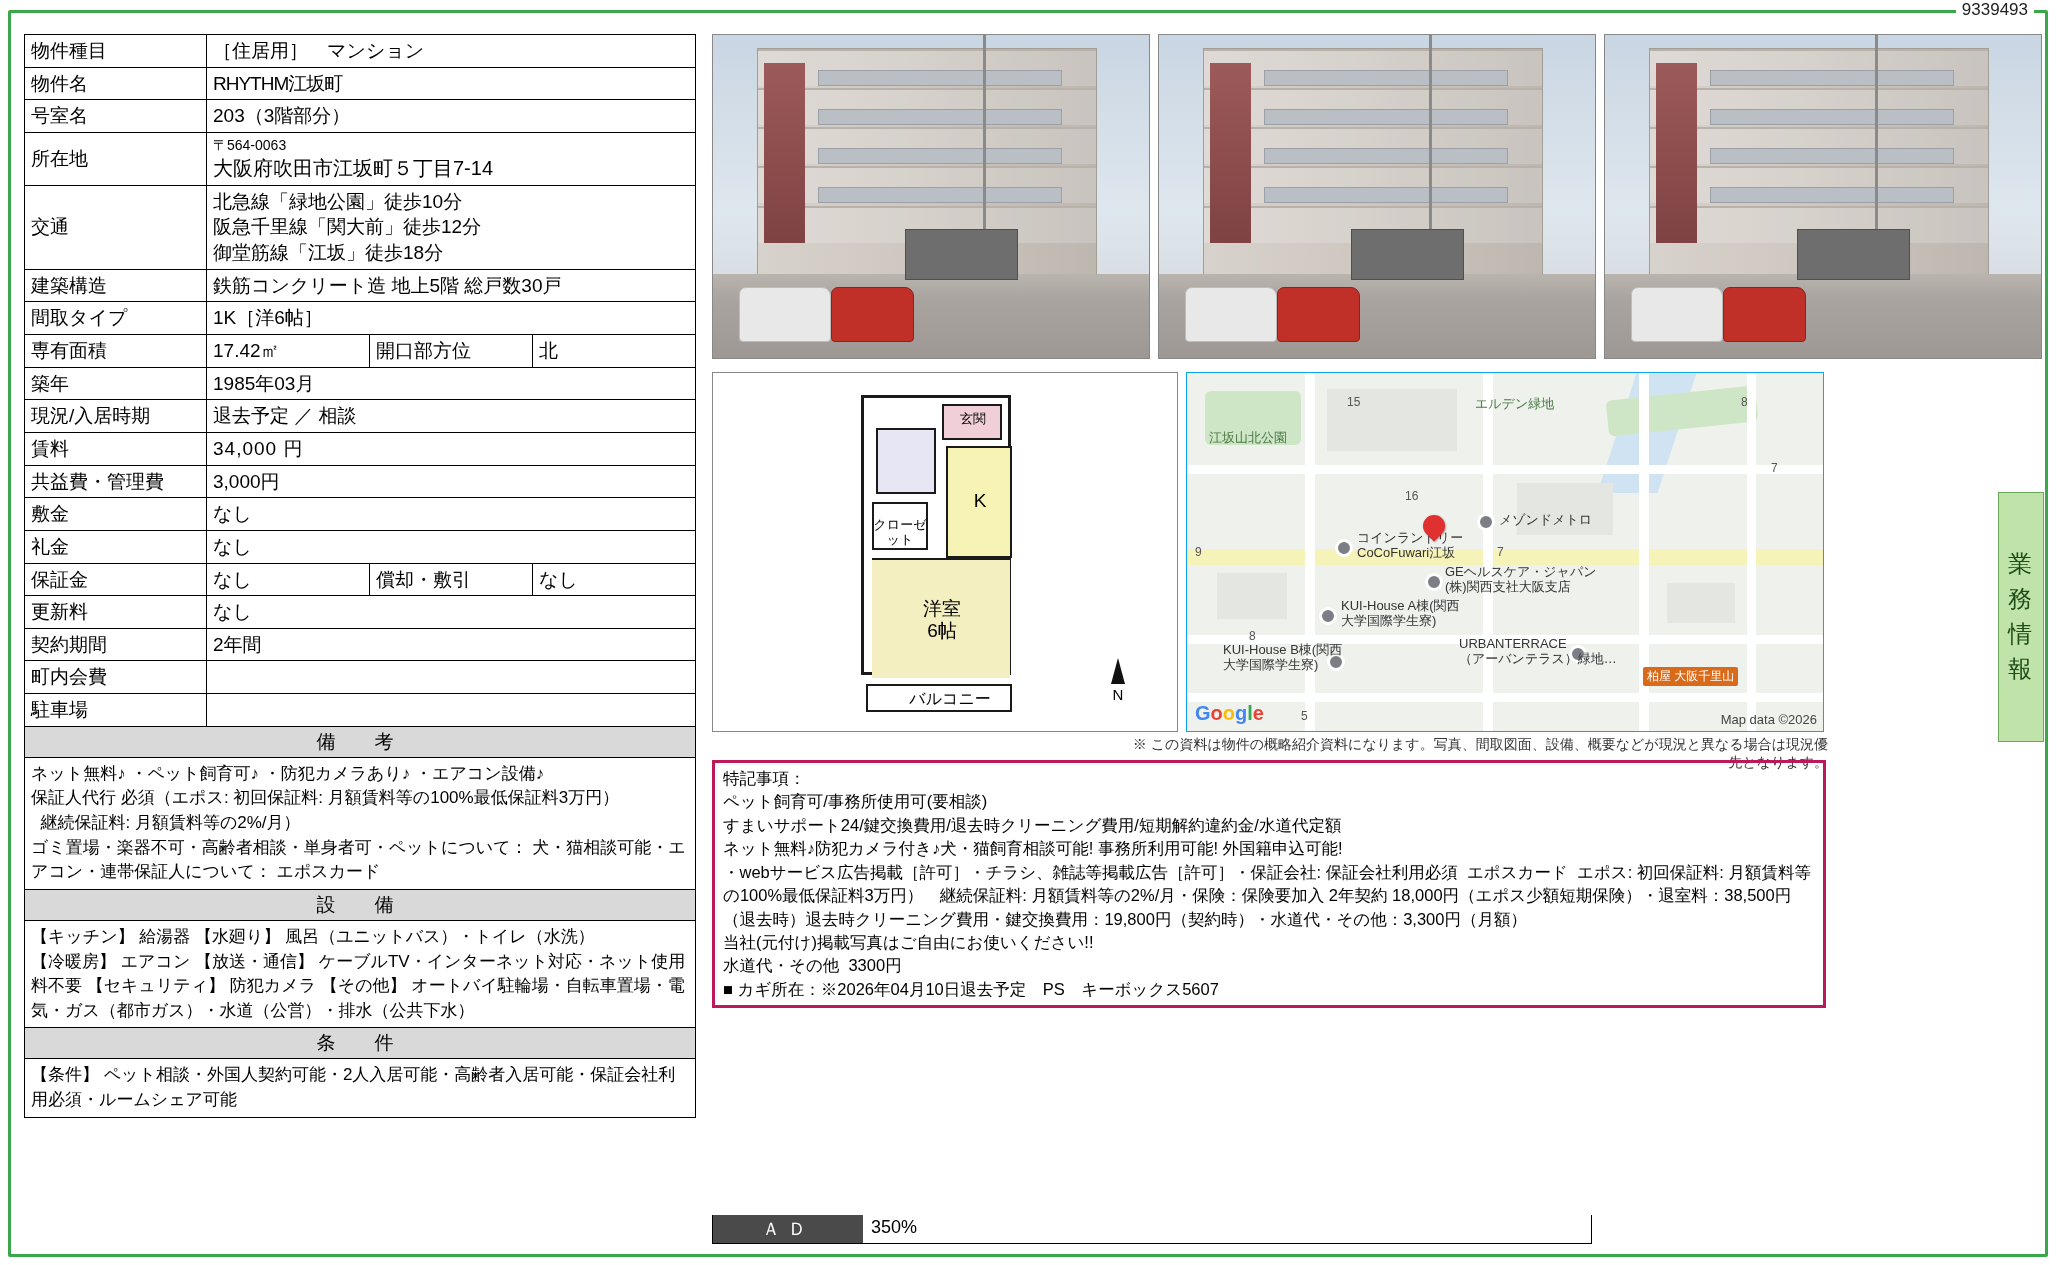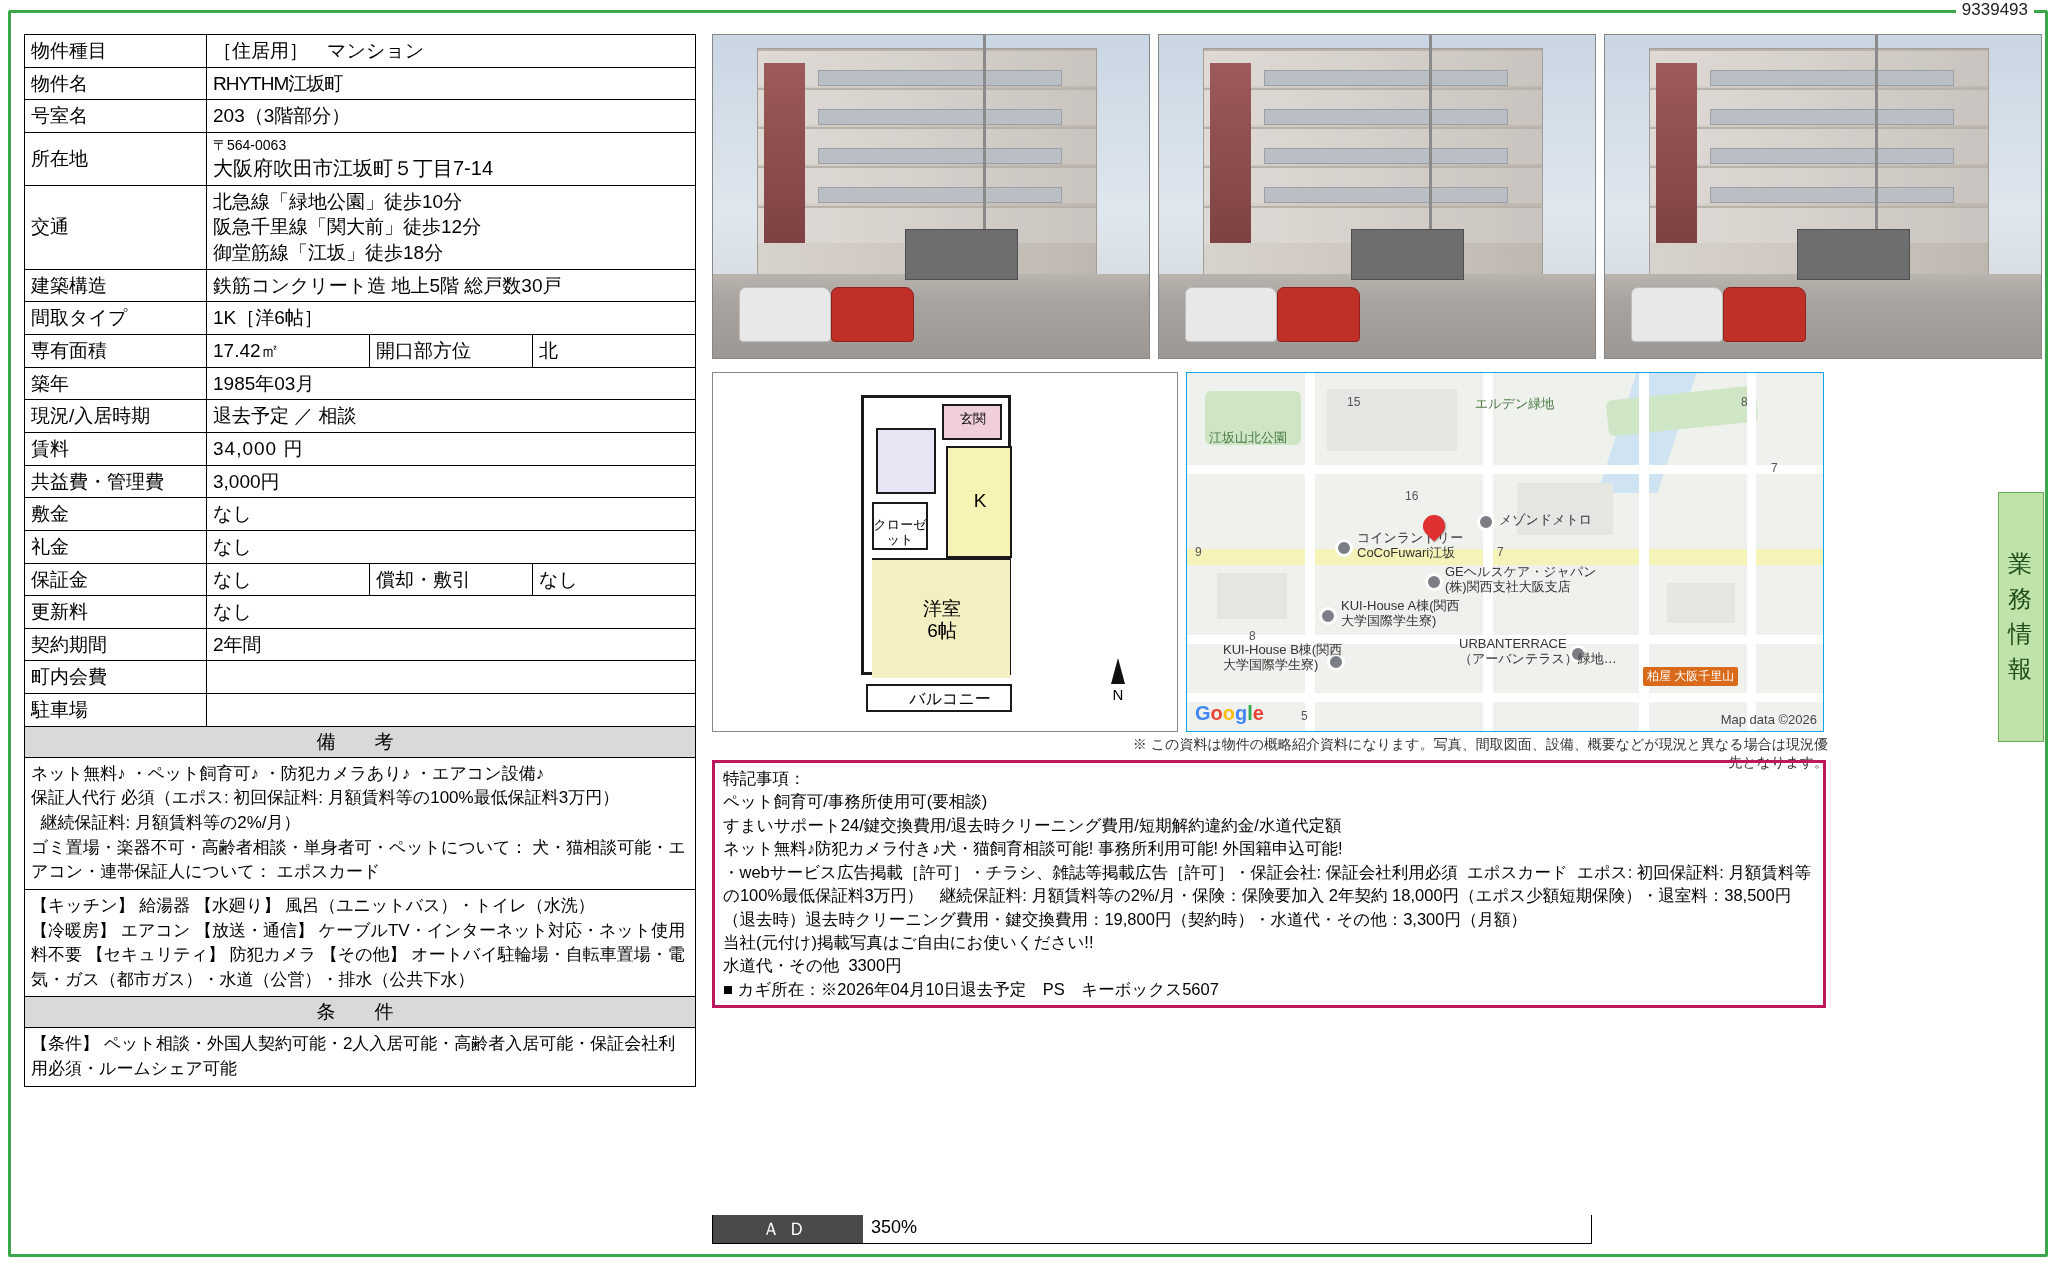--- a/index.html
+++ b/index.html
@@ -339,20 +339,21 @@
     </tr>
   </tbody>
     </table>
 
   <div class="sec-head">備　考</div>
   <div class="sec-body">ネット無料♪ ・ペット飼育可♪ ・防犯カメラあり♪ ・エアコン設備♪
 保証人代行 必須（エポス: 初回保証料: 月額賃料等の100%最低保証料3万円）
   継続保証料: 月額賃料等の2%/月）
 ゴミ置場・楽器不可・高齢者相談・単身者可・ペットについて： 犬・猫相談可能・エアコン・連帯保証人について： エポスカード</div>
 
+  <div class="sec-head">設　備</div>
   <div class="sec-body">【キッチン】 給湯器 【水廻り】 風呂（ユニットバス）・トイレ（水洗）
 【冷暖房】 エアコン 【放送・通信】 ケーブルTV・インターネット対応・ネット使用料不要 【セキュリティ】 防犯カメラ 【その他】 オートバイ駐輪場・自転車置場・電気・ガス（都市ガス）・水道（公営）・排水（公共下水）</div>
 
   <div class="sec-head">条　件</div>
   <div class="sec-body">【条件】 ペット相談・外国人契約可能・2人入居可能・高齢者入居可能・保証会社利用必須・ルームシェア可能</div>
 </div>
 
 <div class="photos">
 
   <div class="photo">

